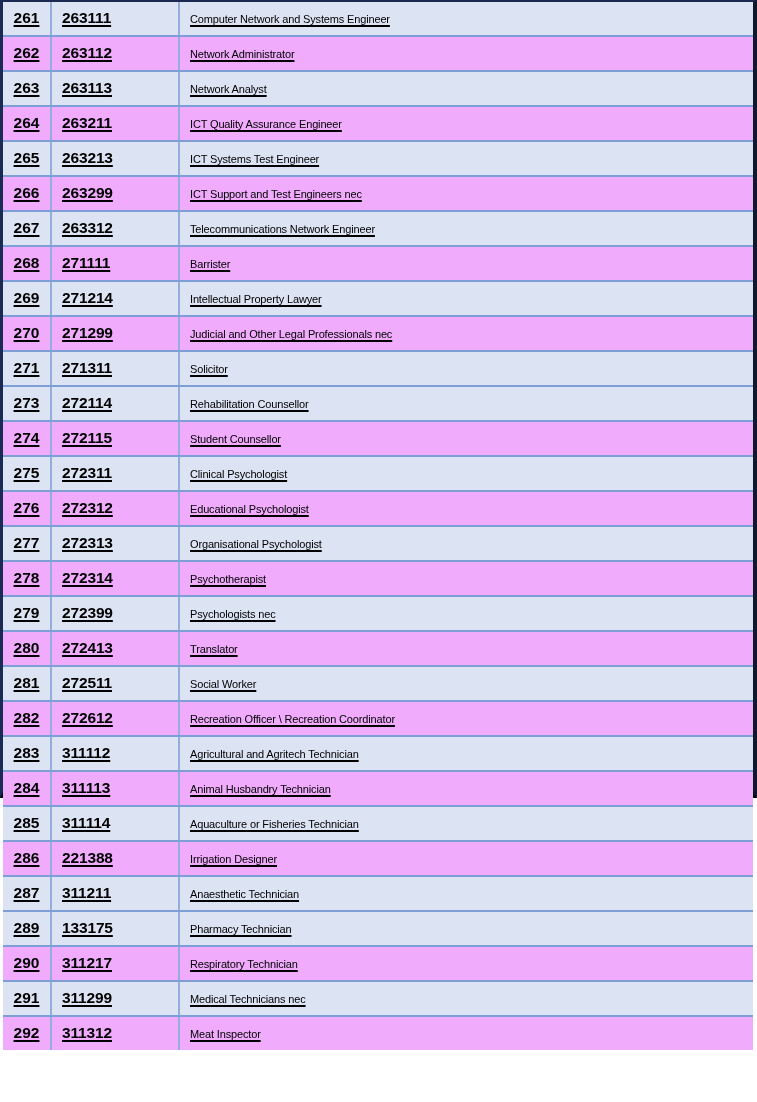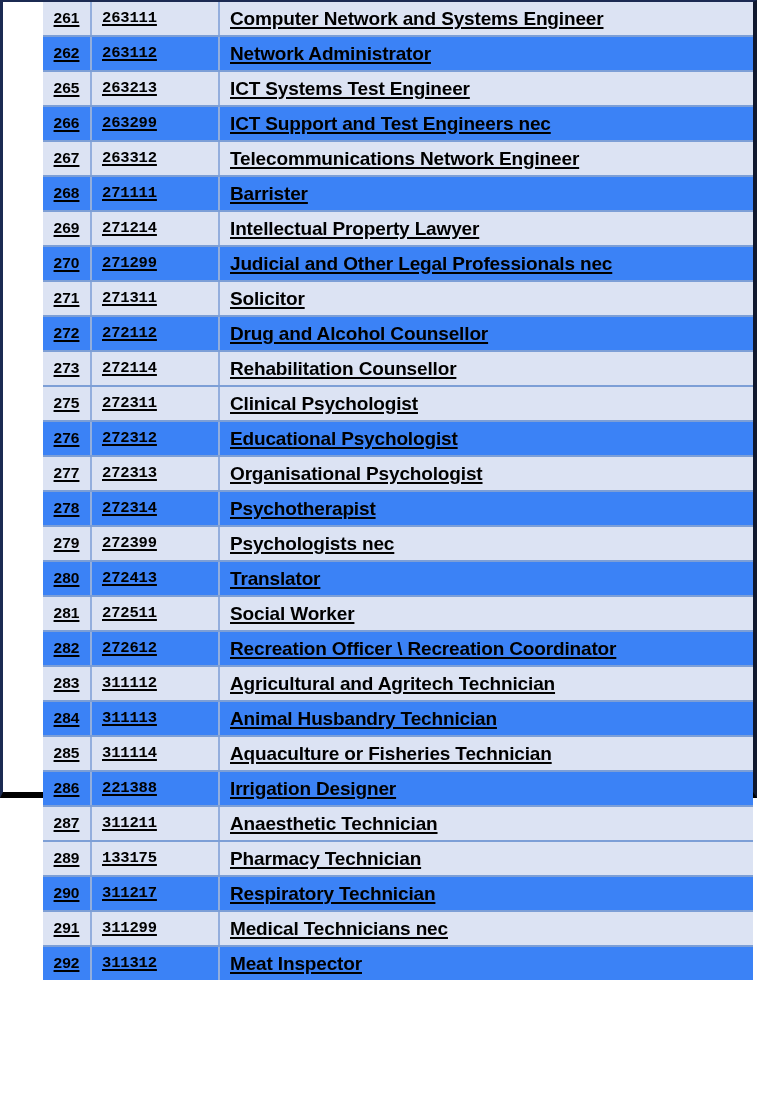--- a/index.html
+++ b/index.html
@@ -17,36 +17,35 @@
   #occupation-table-frame {
     position: relative;
     width: 757px;
     height: 798px;
     box-sizing: border-box;
     border-left: 3px solid #1b2a52;
     border-right: 4px solid #10182e;
     border-top: 2px solid #1b2a52;
     border-bottom: 6px solid #000000;
     background: #ffffff;
-    padding-left: 40px;
   }
 
   table.occ-table {
     width: 100%;
     height: 100%;
     border-collapse: collapse;
     table-layout: fixed;
   }
 
   table.occ-table col.c-index { width: 48px; }
   table.occ-table col.c-code  { width: 128px; }
   table.occ-table col.c-title { width: auto; }
 
   tr.row-even td { background: #dce3f3; }
-  tr.row-odd  td { background: #3b82f6; }
+  tr.row-odd  td { background: #f0abfc; }
 
   td {
     border-bottom: 2px solid #7d9fd6;
     border-right: 2px solid #93aedd;
     padding: 0 0 0 0;
     height: 33px;
     vertical-align: middle;
     font-size: 15.5px;
     color: #000000;
     line-height: 1.05;
@@ -68,33 +67,32 @@
     text-align: center;
   }
   .cell-index .txt {
     font-weight: bold;
     font-size: 15.5px;
     letter-spacing: 0px;
   }
 
   .cell-code {
     padding-left: 10px;
-    font-family: Liberation Mono, monospace;
   }
   .cell-code .txt {
     font-weight: 600;
     font-size: 15.5px;
   }
 
   .cell-title {
     padding-left: 10px;
   }
   .cell-title .txt {
-    font-weight: 700;
-    font-size: 19px;
+    font-weight: 400;
+    font-size: 11px;
     text-align: center;
   }
 </style>
 </head>
 <body>
 
 <div id="occupation-table-frame">
   <table class="occ-table">
     <colgroup>
       <col class="c-index">
@@ -106,20 +104,30 @@
           <td class="cell-index"><span class="txt">261</span></td>
           <td class="cell-code"><span class="txt">263111</span></td>
           <td class="cell-title"><span class="txt">Computer Network and Systems Engineer</span></td>
         </tr>
         <tr class="row-odd">
           <td class="cell-index"><span class="txt">262</span></td>
           <td class="cell-code"><span class="txt">263112</span></td>
           <td class="cell-title"><span class="txt">Network Administrator</span></td>
         </tr>
         <tr class="row-even">
+          <td class="cell-index"><span class="txt">263</span></td>
+          <td class="cell-code"><span class="txt">263113</span></td>
+          <td class="cell-title"><span class="txt">Network Analyst</span></td>
+        </tr>
+        <tr class="row-odd">
+          <td class="cell-index"><span class="txt">264</span></td>
+          <td class="cell-code"><span class="txt">263211</span></td>
+          <td class="cell-title"><span class="txt">ICT Quality Assurance Engineer</span></td>
+        </tr>
+        <tr class="row-even">
           <td class="cell-index"><span class="txt">265</span></td>
           <td class="cell-code"><span class="txt">263213</span></td>
           <td class="cell-title"><span class="txt">ICT Systems Test Engineer</span></td>
         </tr>
         <tr class="row-odd">
           <td class="cell-index"><span class="txt">266</span></td>
           <td class="cell-code"><span class="txt">263299</span></td>
           <td class="cell-title"><span class="txt">ICT Support and Test Engineers nec</span></td>
         </tr>
         <tr class="row-even">
@@ -140,30 +148,30 @@
         <tr class="row-odd">
           <td class="cell-index"><span class="txt">270</span></td>
           <td class="cell-code"><span class="txt">271299</span></td>
           <td class="cell-title"><span class="txt">Judicial and Other Legal Professionals nec</span></td>
         </tr>
         <tr class="row-even">
           <td class="cell-index"><span class="txt">271</span></td>
           <td class="cell-code"><span class="txt">271311</span></td>
           <td class="cell-title"><span class="txt">Solicitor</span></td>
         </tr>
-        <tr class="row-odd">
-          <td class="cell-index"><span class="txt">272</span></td>
-          <td class="cell-code"><span class="txt">272112</span></td>
-          <td class="cell-title"><span class="txt">Drug and Alcohol Counsellor</span></td>
-        </tr>
         <tr class="row-even">
           <td class="cell-index"><span class="txt">273</span></td>
           <td class="cell-code"><span class="txt">272114</span></td>
           <td class="cell-title"><span class="txt">Rehabilitation Counsellor</span></td>
         </tr>
+        <tr class="row-odd">
+          <td class="cell-index"><span class="txt">274</span></td>
+          <td class="cell-code"><span class="txt">272115</span></td>
+          <td class="cell-title"><span class="txt">Student Counsellor</span></td>
+        </tr>
         <tr class="row-even">
           <td class="cell-index"><span class="txt">275</span></td>
           <td class="cell-code"><span class="txt">272311</span></td>
           <td class="cell-title"><span class="txt">Clinical Psychologist</span></td>
         </tr>
         <tr class="row-odd">
           <td class="cell-index"><span class="txt">276</span></td>
           <td class="cell-code"><span class="txt">272312</span></td>
           <td class="cell-title"><span class="txt">Educational Psychologist</span></td>
         </tr>

